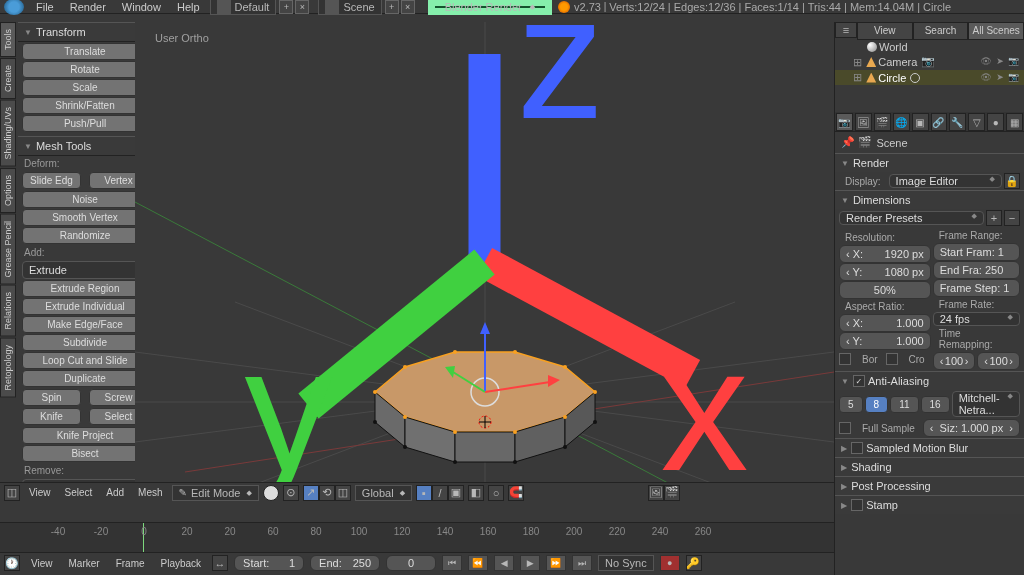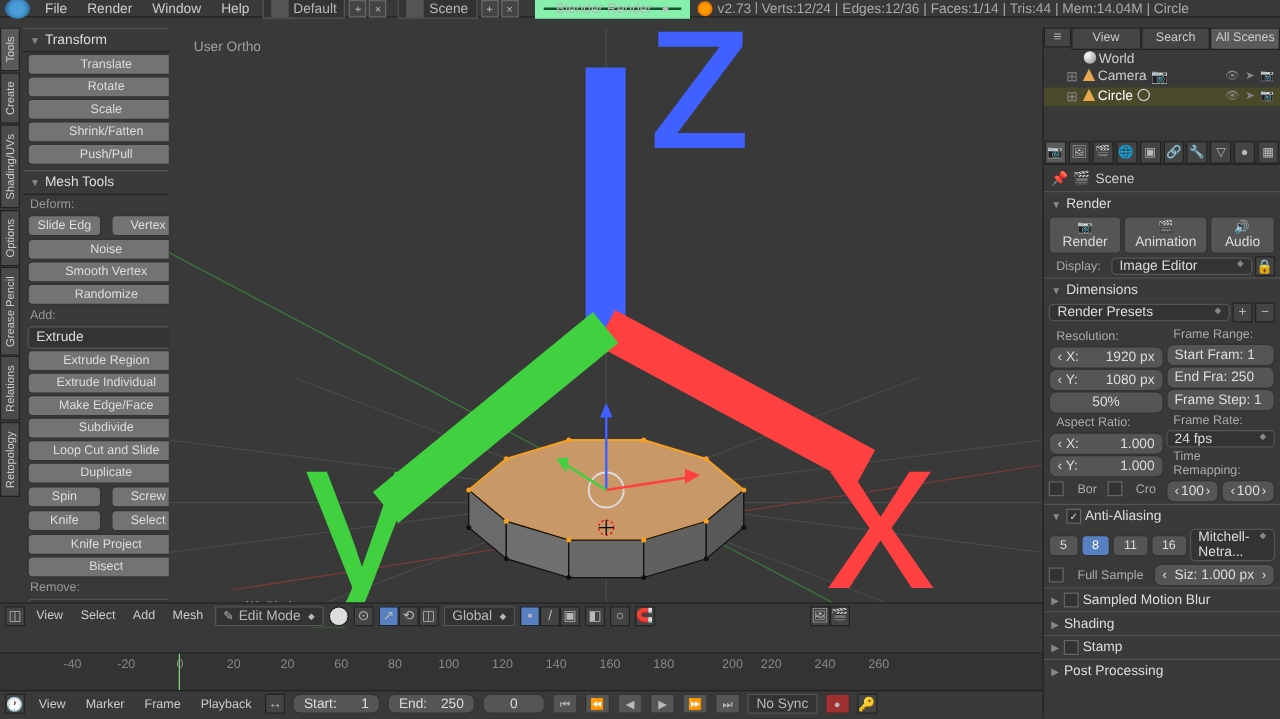--- a/index.html
+++ b/index.html
@@ -53,21 +53,21 @@
 .timeline-header { height: 20px; display: flex; align-items: center; padding: 0 4px; gap: 6px; }
 .timeline-header .item { color: #ccc; padding: 0 5px; cursor: pointer; font-size: 10px; }
 .timeline-input { background: #555; border: 1px solid #333; border-radius: 6px; padding: 1px 8px; font-size: 10px; color: #ddd; display: flex; justify-content: space-between; min-width: 70px; }
 .playback-btn { width: 20px; height: 16px; background: #555; border: 1px solid #333; display: flex; align-items: center; justify-content: center; font-size: 9px; }
 
 
 .right-top { position: absolute; right: 0; top: 22px; width: 190px; height: 90px; background: #393939; border-left: 1px solid #222; }
 .right-top-header { display: flex; height: 18px; background: #393939; }
 .rt-tab { flex: 1; text-align: center; padding: 2px; border: 1px solid #222; background: #444; color: #ccc; font-size: 10px; cursor: pointer; }
 .rt-tab.active { background: #5a5a5a; }
-.outliner-item { display: flex; align-items: flex-start; padding: 1px 4px; font-size: 10px; color: #ccc; }
+.outliner-item { display: flex; align-items: center; padding: 1px 4px; font-size: 10px; color: #ccc; }
 .outliner-item .icon { width: 14px; height: 14px; margin: 0 2px; }
 .outliner-item .sphere { background: radial-gradient(circle at 30% 30%, #fff, #888); border-radius: 50%; width: 10px; height: 10px; }
 .outliner-item .triangle { width: 10px; height: 10px; background: #e8a850; clip-path: polygon(50% 0, 100% 100%, 0 100%); }
 .outliner-item .circle-icon { width: 10px; height: 10px; border: 1px solid #ccc; border-radius: 50%; }
 .outliner-item.selected { background: #4a4a2a; }
 .outliner-icons { margin-left: auto; display: flex; gap: 2px; }
 .outliner-icons span { width: 12px; height: 12px; font-size: 9px; text-align: center; color: #888; }
 
 .properties { position: absolute; right: 0; top: 112px; width: 190px; bottom: 0; background: #393939; border-left: 1px solid #222; overflow-y: auto; }
 .prop-tabs { display: flex; height: 20px; background: #333; border-bottom: 1px solid #222; }
@@ -288,21 +288,21 @@
       <span class="tick" style="left: 144px;">0</span>
       <span class="tick" style="left: 187px;">20</span>
       <span class="tick" style="left: 230px;">20</span>
       <span class="tick" style="left: 273px;">60</span>
       <span class="tick" style="left: 316px;">80</span>
       <span class="tick" style="left: 359px;">100</span>
       <span class="tick" style="left: 402px;">120</span>
       <span class="tick" style="left: 445px;">140</span>
       <span class="tick" style="left: 488px;">160</span>
       <span class="tick" style="left: 531px;">180</span>
-      <span class="tick" style="left: 574px; margin-left: 12px;">200</span>
+      <span class="tick" style="left: 574px;">200</span>
       <span class="tick" style="left: 617px;">220</span>
       <span class="tick" style="left: 660px;">240</span>
       <span class="tick" style="left: 703px;">260</span>
     </div>
   <div class="timeline-header">
     <div class="vh-icon">🕐</div>
     <span class="item">View</span>
     <span class="item">Marker</span>
     <span class="item">Frame</span>
     <span class="item">Playback</span>
@@ -381,25 +381,20 @@
     <div class="prop-tab">▦</div>
   </div>
   <div class="prop-breadcrumb">
     <span>📌</span>
     <span>🎬</span>
     <span>Scene</span>
   </div>
 
   <div class="prop-section">
     <div class="prop-section-header">Render</div>
-    <div class="prop-row">
-      <button class="prop-btn">📷 <span>Render</span></button>
-      <button class="prop-btn">🎬<span>Animation</span></button>
-      <button class="prop-btn">🔊 <span>Audio</span></button>
-    </div>
     <div class="prop-row">
       <span class="prop-label">Display:</span>
       <div class="prop-dropdown">
           <span>Image Editor</span>
         </div>
       <div class="vh-icon">🔒</div>
     </div>
   </div>
 
   <div class="prop-section">
@@ -501,21 +496,21 @@
   <div class="prop-section">
       <div class="prop-section-header collapsed">
         <span class="prop-checkbox"></span>
         <span>Sampled Motion Blur</span>
       </div>
     </div>
   <div class="prop-section">
       <div class="prop-section-header collapsed">Shading</div>
     </div>
   <div class="prop-section">
+      <div class="prop-section-header collapsed">Post Processing</div>
+    </div>
+  <div class="prop-section">
       <div class="prop-section-header collapsed">
         <span class="prop-checkbox"></span>
         <span>Stamp</span>
       </div>
     </div>
-  <div class="prop-section">
-      <div class="prop-section-header collapsed">Post Processing</div>
-    </div>
 </div>
 
 </body></html>

